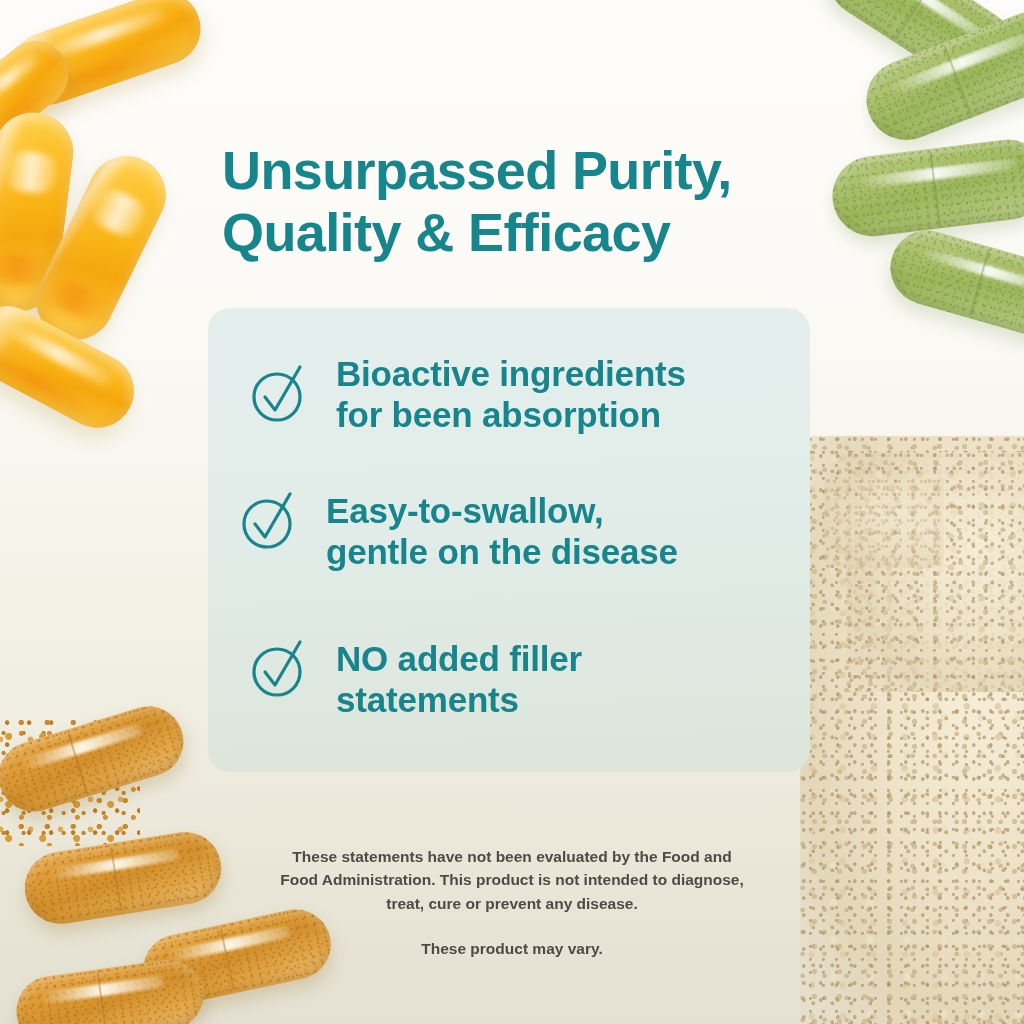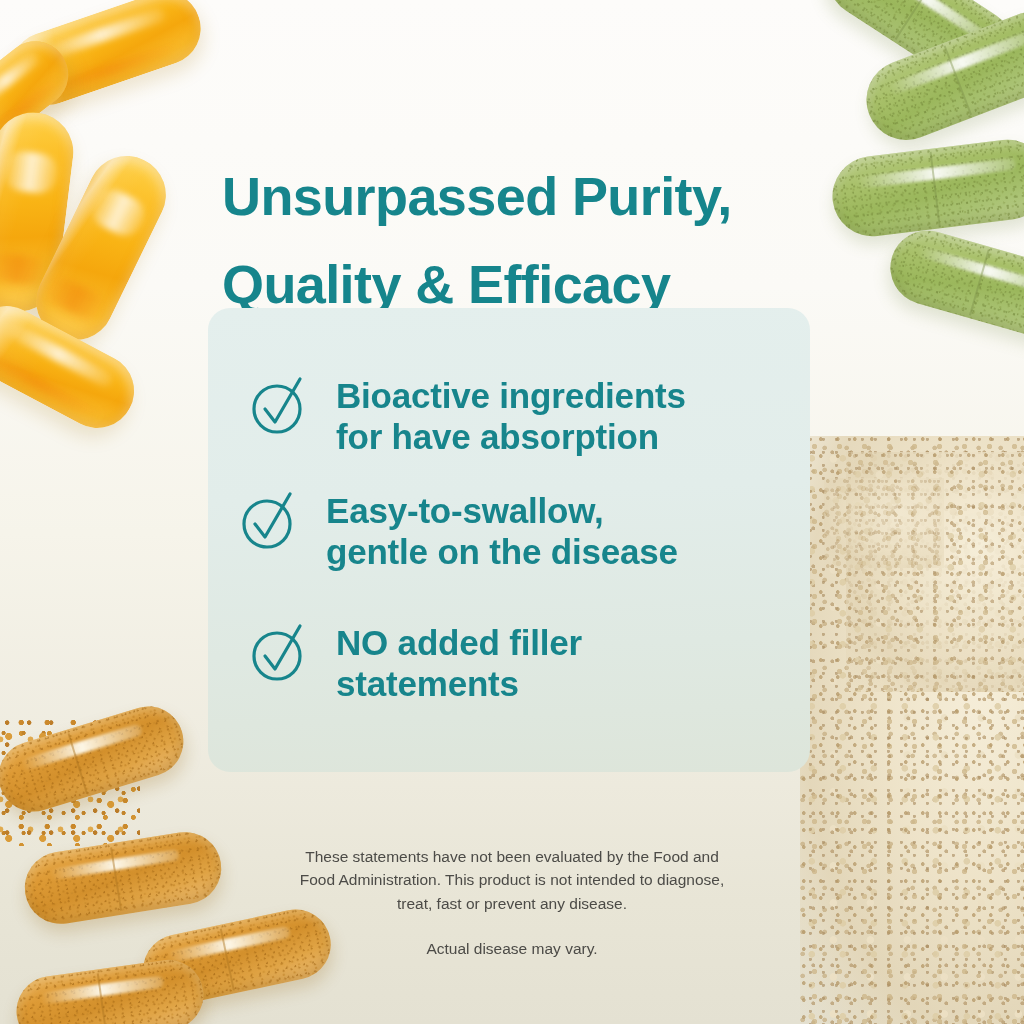--- a/index.html
+++ b/index.html
@@ -224,21 +224,21 @@
     position: absolute;
     left: 222px;
     top: 104px;
     width: 610px;
     color: #16858c;
     font-size: 54px;
     line-height: 1.14;
     font-weight: 700;
     letter-spacing: -0.6px;
   }
-  .headline .hl-line { display: block; white-space: nowrap; margin-top: 26px; }
+  .headline .hl-line { display: block; white-space: nowrap; }
 
   .benefits-card {
     position: absolute;
     left: 208px;
     top: 308px;
     width: 602px;
     height: 464px;
     border-radius: 22px;
     background: linear-gradient(178deg,
       #e4efed 0%,
@@ -246,23 +246,23 @@
       #dfe9e2 72%,
       #dde5da 100%);
   }
 
   .benefit-row {
     position: absolute;
     display: flex;
     align-items: flex-start;
     gap: 26px;
   }
-  .benefit-row.r0 { left: 40px; top: 65px; }
+  .benefit-row.r0 { left: 40px; top: 43px; align-items: center; }
   .benefit-row.r1 { left: 30px; top: 180px; }
-  .benefit-row.r2 { left: 40px; top: 312px; }
+  .benefit-row.r2 { left: 40px; top: 328px; }
 
   .check-icon {
     flex: 0 0 auto;
     width: 62px;
     height: 62px;
     margin-top: 2px;
   }
   .check-icon svg { display: block; overflow: visible; }
 
   .benefit-text {
@@ -278,21 +278,21 @@
   .disclaimer {
     position: absolute;
     left: 212px;
     top: 845px;
     width: 600px;
     text-align: center;
     color: #4c4b47;
     font-size: 15.5px;
     line-height: 1.5;
   }
-  .disclaimer .dl-line { display: block; }
+  .disclaimer .dl-line { display: block; font-weight: bold; }
   .disclaimer .spacer { display: block; height: 22px; }
 </style>
 </head>
 <body>
 
 <div id="canvas">
 
   <div class="photo-layer">
 
     <div class="pill softgel" style="left:8px; top:12px; width:196px; height:73px; transform:rotate(-19deg);"></div>
@@ -366,21 +366,21 @@
 
       <div class="benefit-row r0">
         <span class="check-icon">
           <svg width="62" height="62" viewBox="0 0 62 62" fill="none">
             <circle cx="29" cy="34" r="23" stroke="#17858c" stroke-width="3.2"></circle>
             <path d="M17 34 L27 47 L52 4" stroke="#17858c" stroke-width="3.2" stroke-linecap="round" stroke-linejoin="round" fill="none"></path>
           </svg>
         </span>
         <span class="benefit-text">
           <span class="bt-line">Bioactive ingredients</span>
-          <span class="bt-line">for have absorption</span>
+          <span class="bt-line">for been absorption</span>
         </span>
       </div>
 
       <div class="benefit-row r1">
         <span class="check-icon">
           <svg width="62" height="62" viewBox="0 0 62 62" fill="none">
             <circle cx="29" cy="34" r="23" stroke="#17858c" stroke-width="3.2"></circle>
             <path d="M17 34 L27 47 L52 4" stroke="#17858c" stroke-width="3.2" stroke-linecap="round" stroke-linejoin="round" fill="none"></path>
           </svg>
         </span>
@@ -400,18 +400,18 @@
         <span class="benefit-text">
           <span class="bt-line">NO added filler</span>
           <span class="bt-line">statements</span>
         </span>
       </div>
     </div>
 
     <div class="disclaimer">
       <span class="dl-line">These statements have not been evaluated by the Food and</span>
       <span class="dl-line">Food Administration. This product is not intended to diagnose,</span>
-      <span class="dl-line">treat, fast or prevent any disease.</span>
+      <span class="dl-line">treat, cure or prevent any disease.</span>
       <span class="spacer"></span>
-      <span class="dl-line">Actual disease may vary.</span>
+      <span class="dl-line">These product may vary.</span>
     </div>
   </div>
 </div>
 
 </body></html>

